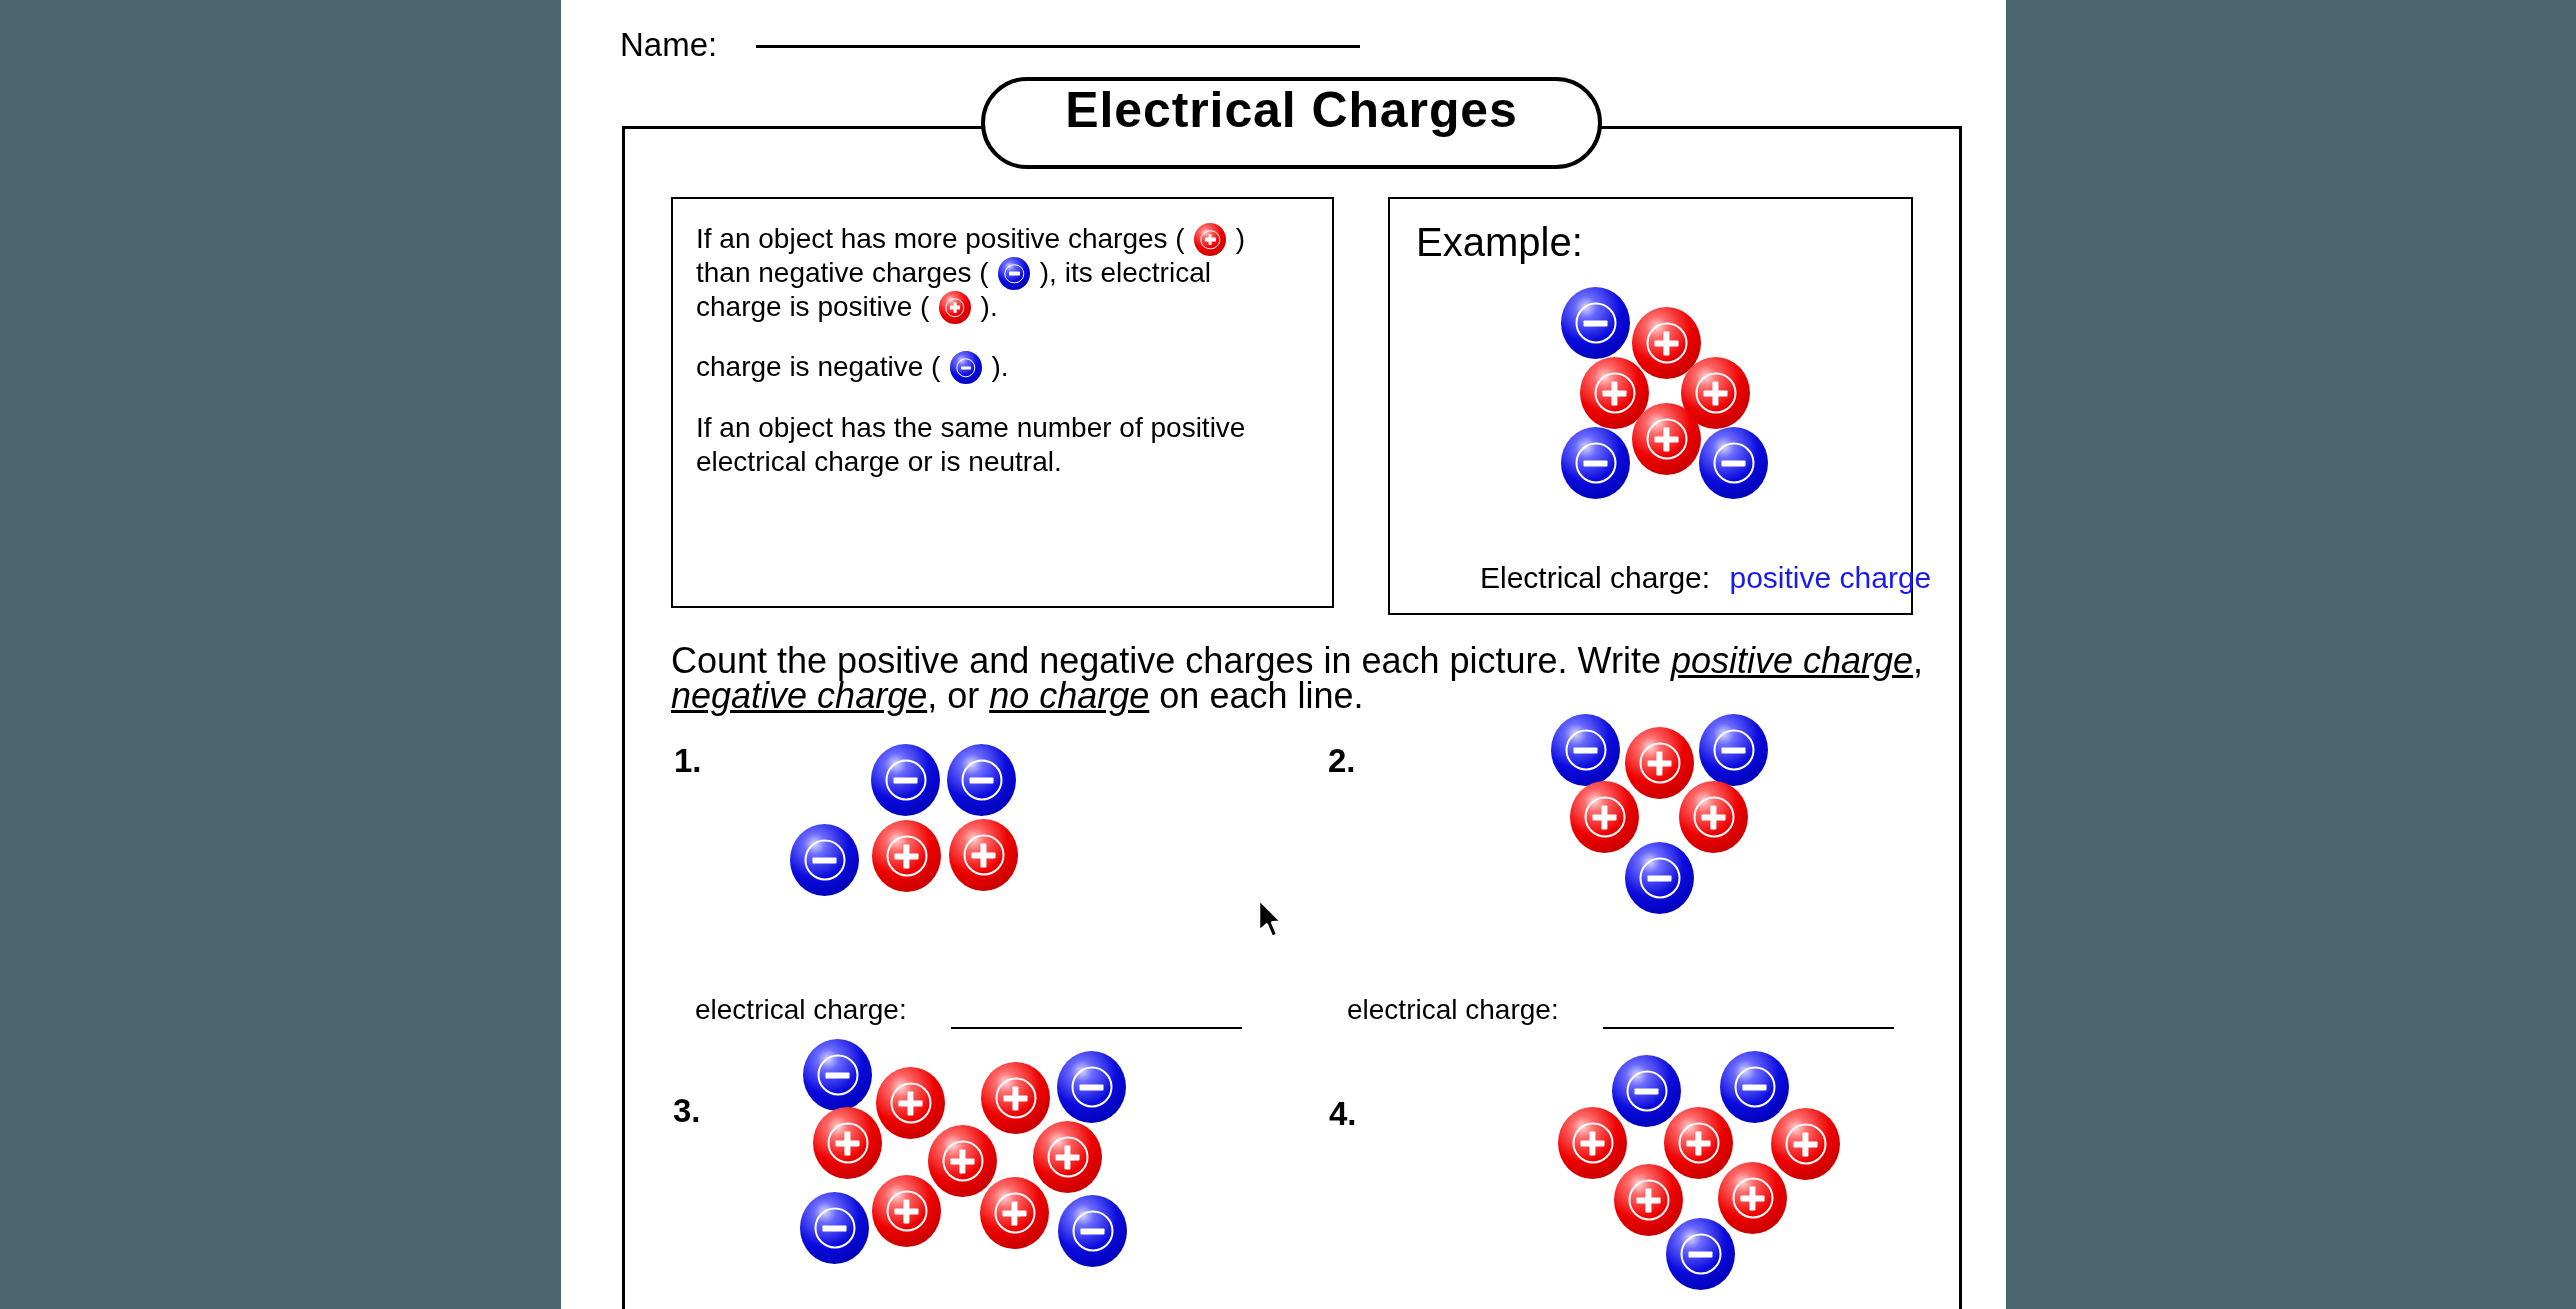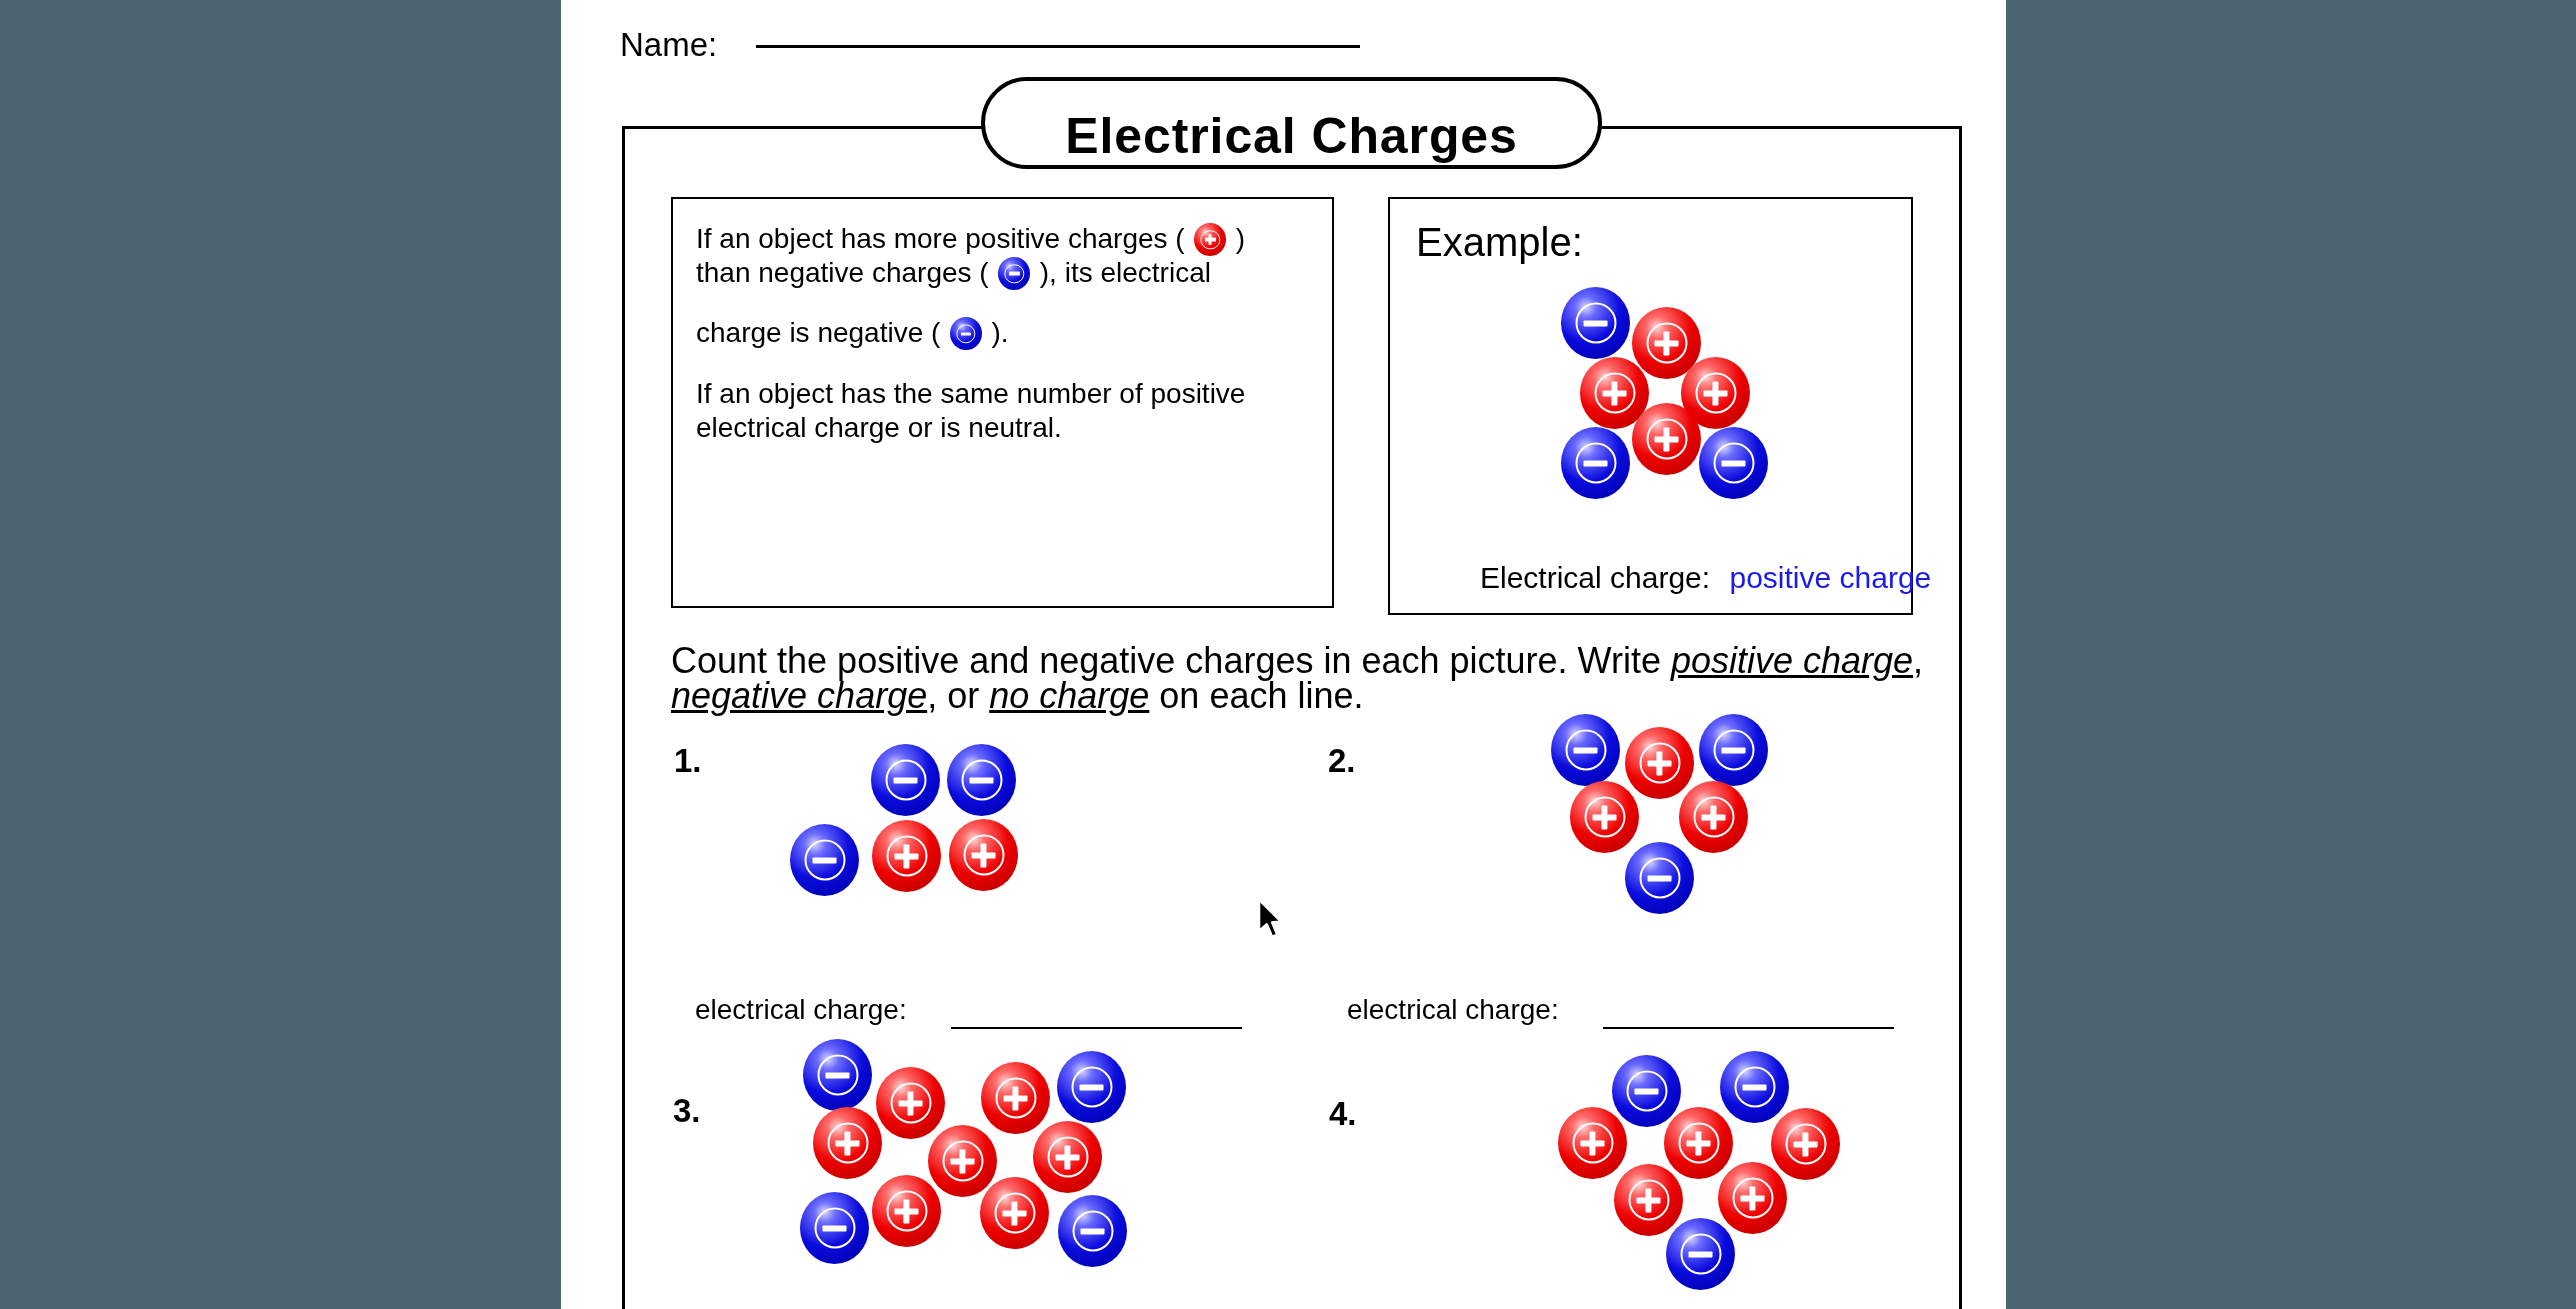--- a/index.html
+++ b/index.html
@@ -23,21 +23,21 @@
   }
 
   .frame {
     position: absolute; left: 622px; top: 126px; width: 1340px; height: 1198px;
     border: 3.5px solid #000;
   }
 
   .title-pill {
     position: absolute; left: 981px; top: 77px; width: 621px; height: 92px;
     background: #fff; border: 4.4px solid #000; border-radius: 51px;
-    display: flex; align-items: flex-end; justify-content: center;
+    display: flex; align-items: flex-start; justify-content: center;
     font-size: 50px; font-weight: bold; letter-spacing: 0.9px;
   }
 
   .rules-box {
     position: absolute; left: 671px; top: 197px; width: 663px; height: 411px;
     border: 2.6px solid #000; background: #fff;
     padding: 23px 0 0 23px; font-size: 28px; overflow: hidden;
   }
   .rules-box .para { margin-bottom: 26.4px; }
   .rules-box .line { height: 34px; line-height: 34px; white-space: nowrap; }
@@ -110,20 +110,24 @@
 
   <div class="rules-box">
       <div class="para">
         <div class="line">If an object has more positive charges ( <span class="iball pos"><span class="ring">
               <span class="bar-h"></span>
               <span class="bar-v"></span>
             </span></span> )</div>
         <div class="line">than negative charges ( <span class="iball neg"><span class="ring">
               <span class="bar-h"></span>
             </span></span> ), its electrical</div>
+        <div class="line">charge is positive ( <span class="iball pos"><span class="ring">
+              <span class="bar-h"></span>
+              <span class="bar-v"></span>
+            </span></span> ).</div>
       </div>
       <div class="para">
         <div class="line">charge is negative ( <span class="iball neg"><span class="ring">
               <span class="bar-h"></span>
             </span></span> ).</div>
       </div>
       <div class="para">
         <div class="line">If an object has the same number of positive</div>
         <div class="line">electrical charge or is neutral.</div>
       </div>

